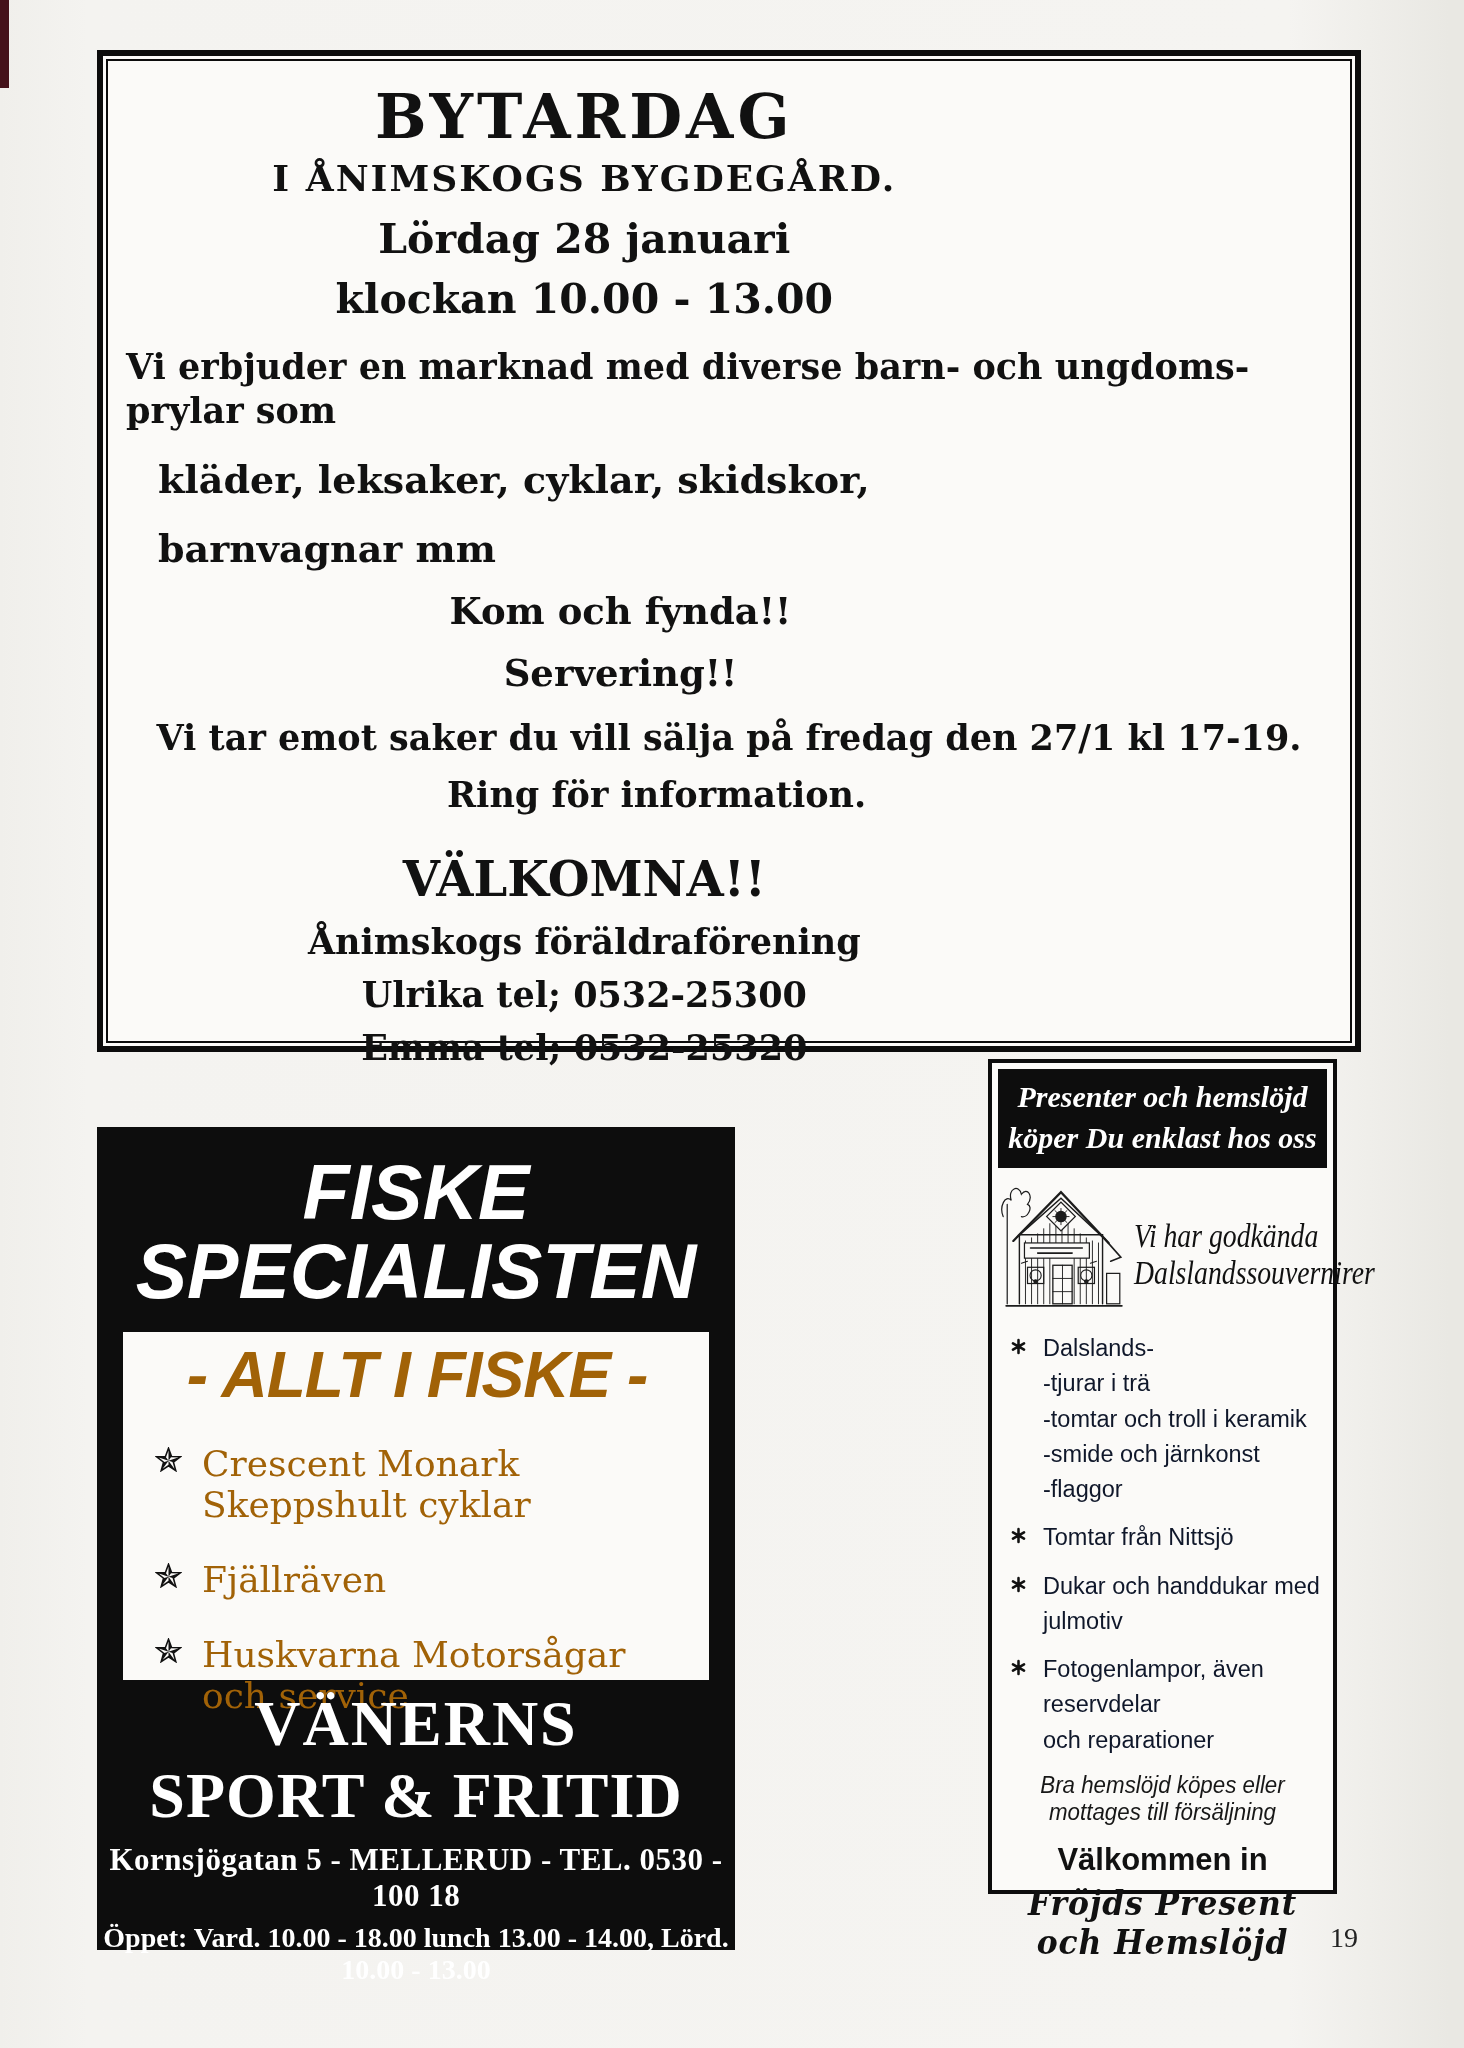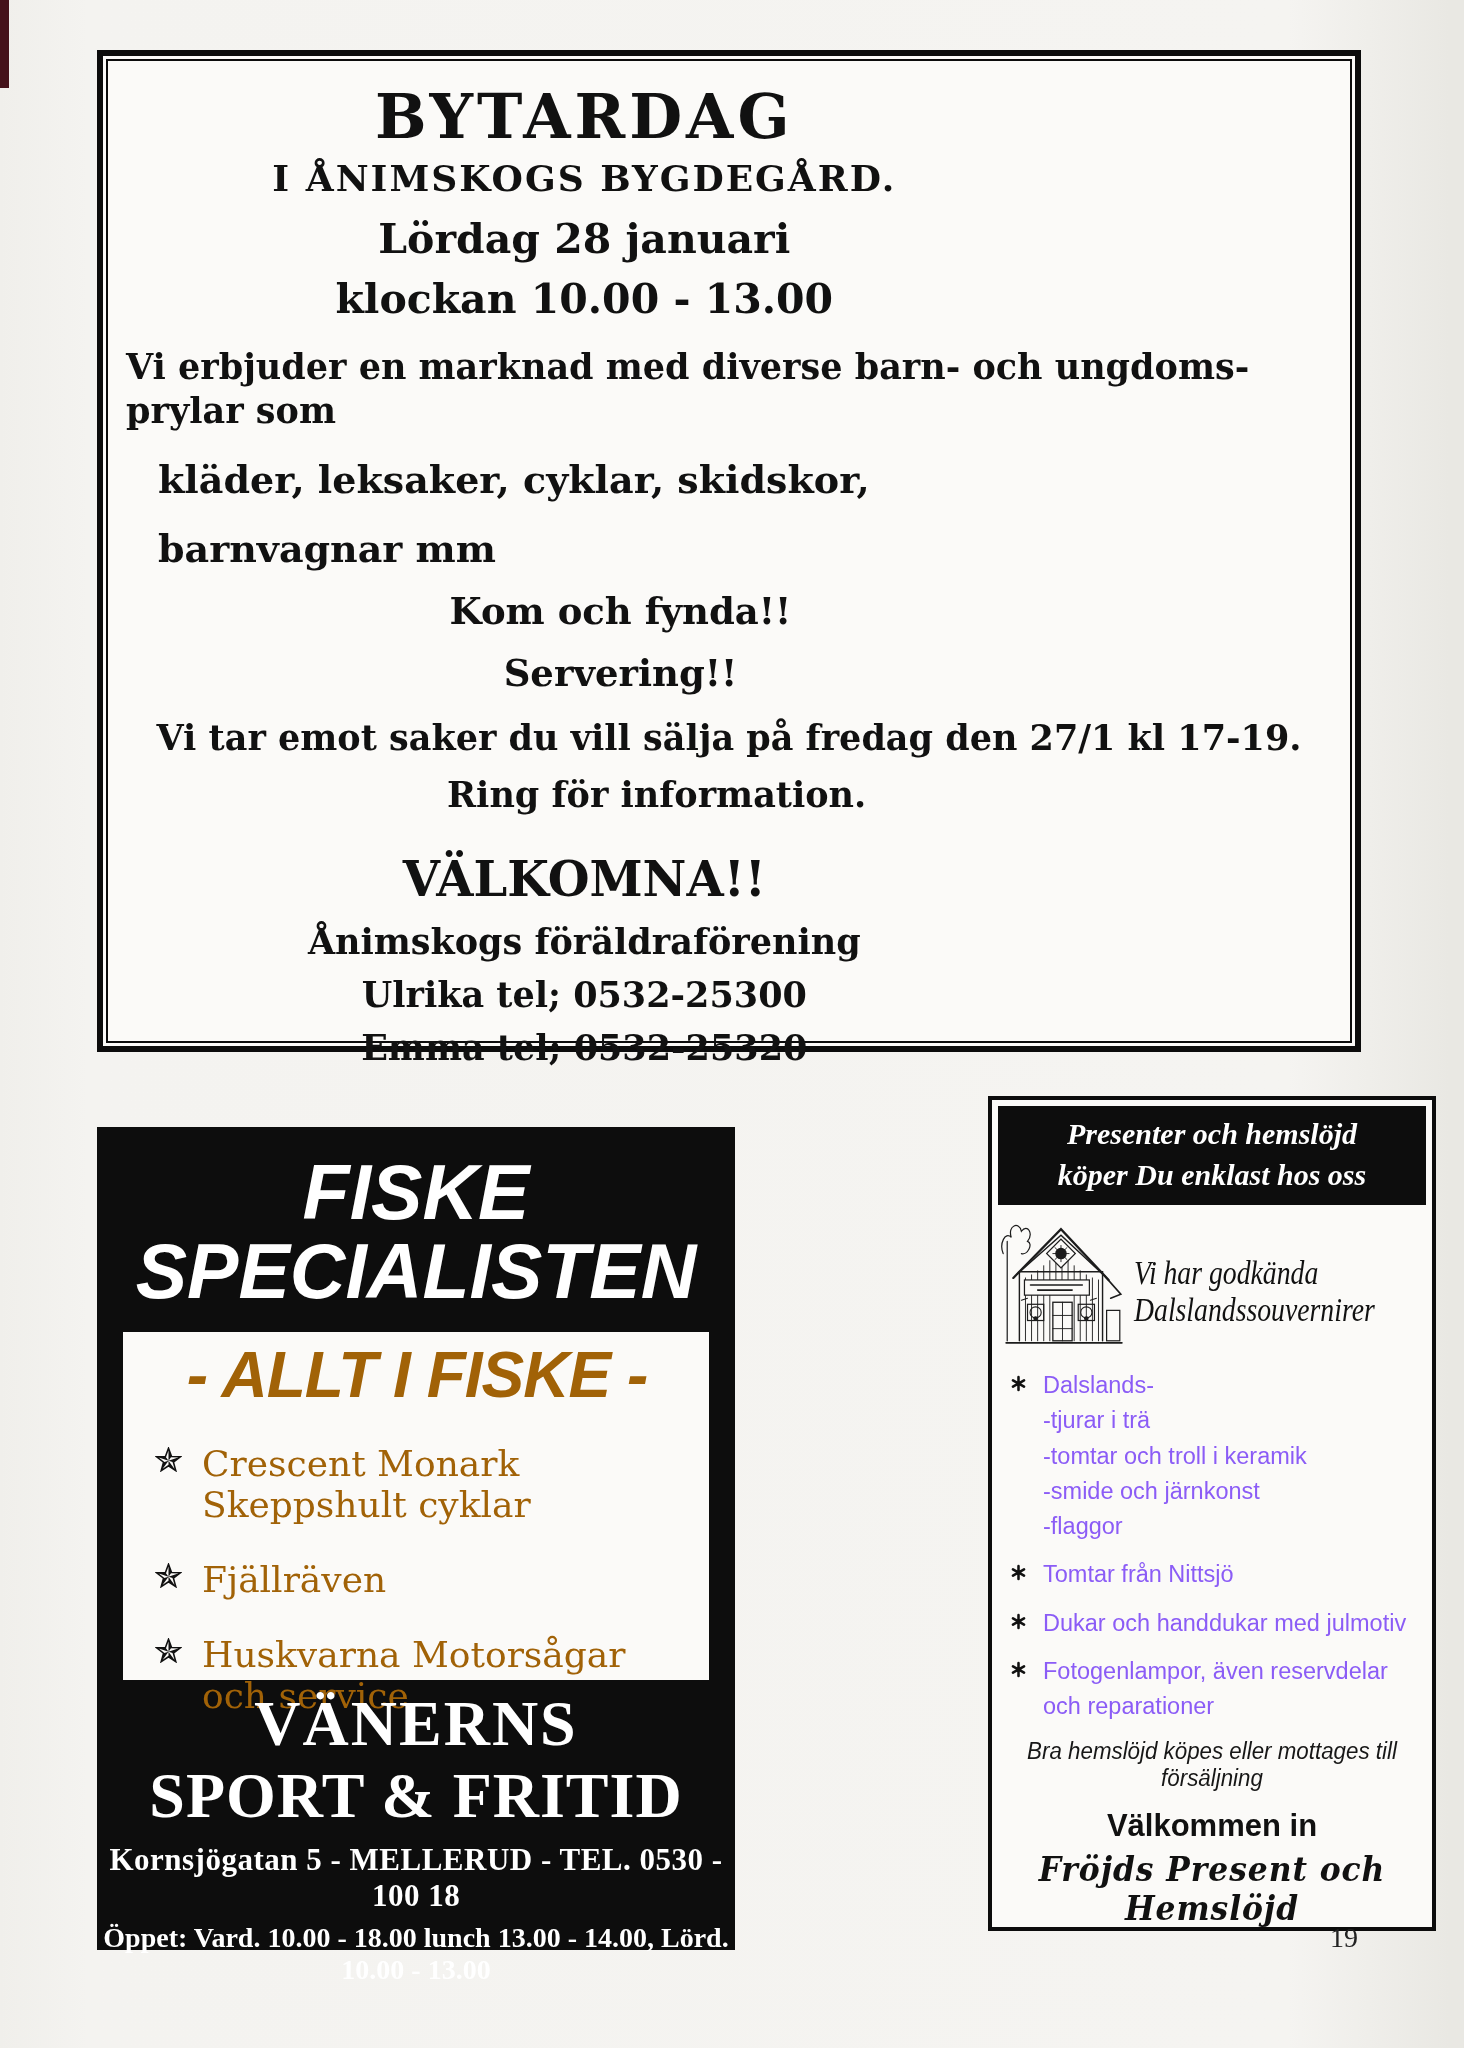--- a/index.html
+++ b/index.html
@@ -50,34 +50,34 @@
   .fiske-store{margin-top:12px;text-align:center;font-family:"Liberation Serif",serif;
     font-weight:bold;line-height:1.0;}
   .store1{font-size:64px;letter-spacing:2px;}
   .store2{font-size:64px;letter-spacing:1px;margin-top:8px;}
   .fiske-addr{font-family:"Liberation Serif",serif;font-weight:bold;font-size:31px;
     text-align:center;margin-top:14px;letter-spacing:0.5px;}
   .fiske-hours{font-family:"Liberation Serif",serif;font-weight:bold;font-size:28px;
     text-align:center;margin-top:8px;}
 
   
-  .frojds{position:absolute;left:988px;top:1096px;width:448px;height:835px;
+  .frojds{position:absolute;left:988px;top:1059px;width:349px;height:835px;
     border:4px solid #0c0c0c;background:#fbfaf8;box-sizing:border-box;}
   .fr-header{margin:6px 6px 0 6px;background:#0d0d0d;color:#fff;
     padding:8px 4px 10px 4px;text-align:center;
     font-family:"Liberation Serif",serif;font-weight:bold;font-style:italic;
     font-size:30px;line-height:1.35;}
   .fr-houserow{display:flex;margin:8px 4px 0 2px;}
   .fr-house{flex:0 0 auto;}
   .fr-tagline{margin-top:42px;margin-left:2px;
     font-family:"Liberation Serif",serif;font-style:italic;font-size:33px;
     line-height:1.12;transform:scaleX(0.84);transform-origin:left;white-space:nowrap;}
   .fr-list{margin:10px 10px 0 18px;}
   .fr-item{display:flex;align-items:flex-start;margin-top:13px;
-    font-size:23.5px;line-height:1.5;color:#8b5cf6;}
+    font-size:23.5px;line-height:1.5;color:#0f172a;}
   .fr-bullet{flex:0 0 auto;margin:7px 16px 0 0;}
   .fr-note{margin-top:14px;text-align:center;font-style:italic;font-size:23.5px;
     transform:scaleX(0.95);color:#171717;}
   .fr-welcome{margin-top:16px;text-align:center;font-weight:bold;font-size:31px;}
   .fr-script{margin-top:6px;text-align:center;font-family:"DejaVu Serif",serif;
     font-style:italic;font-weight:bold;font-size:33px;letter-spacing:1px;
     transform:scaleX(0.95);}
 
   .pageno{position:absolute;left:1330px;top:1922px;
     font-family:"Liberation Serif",serif;font-size:28px;color:#222;}

